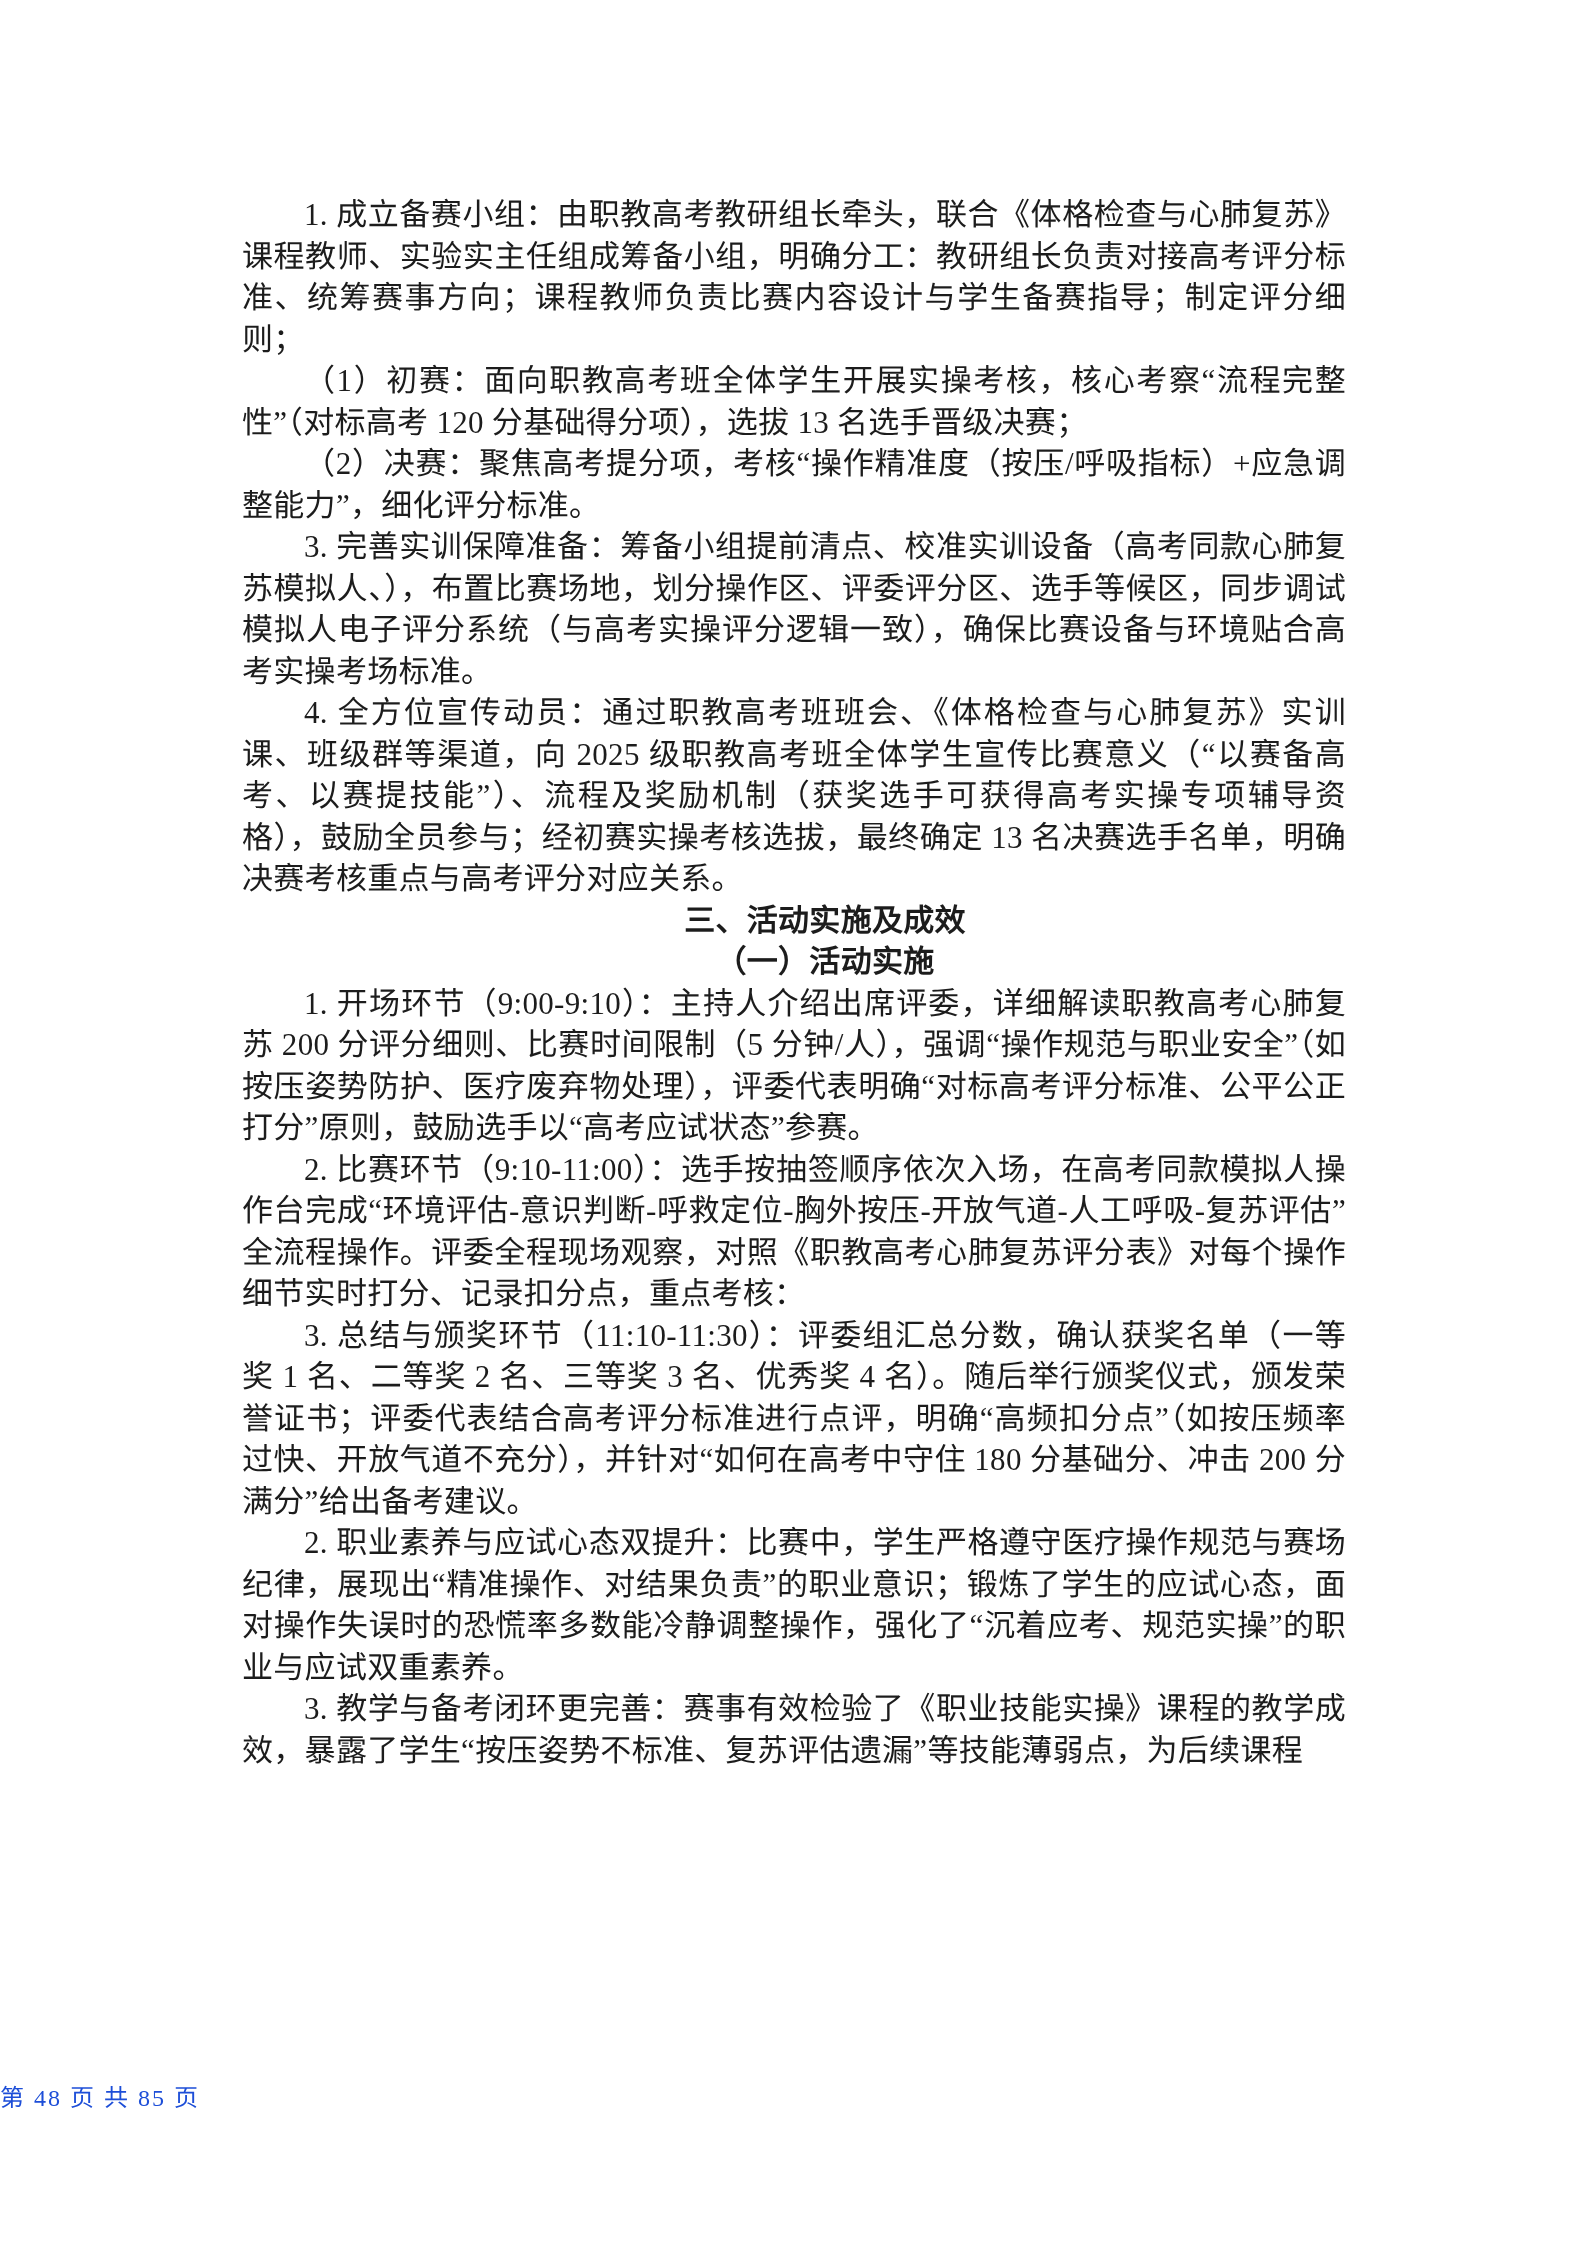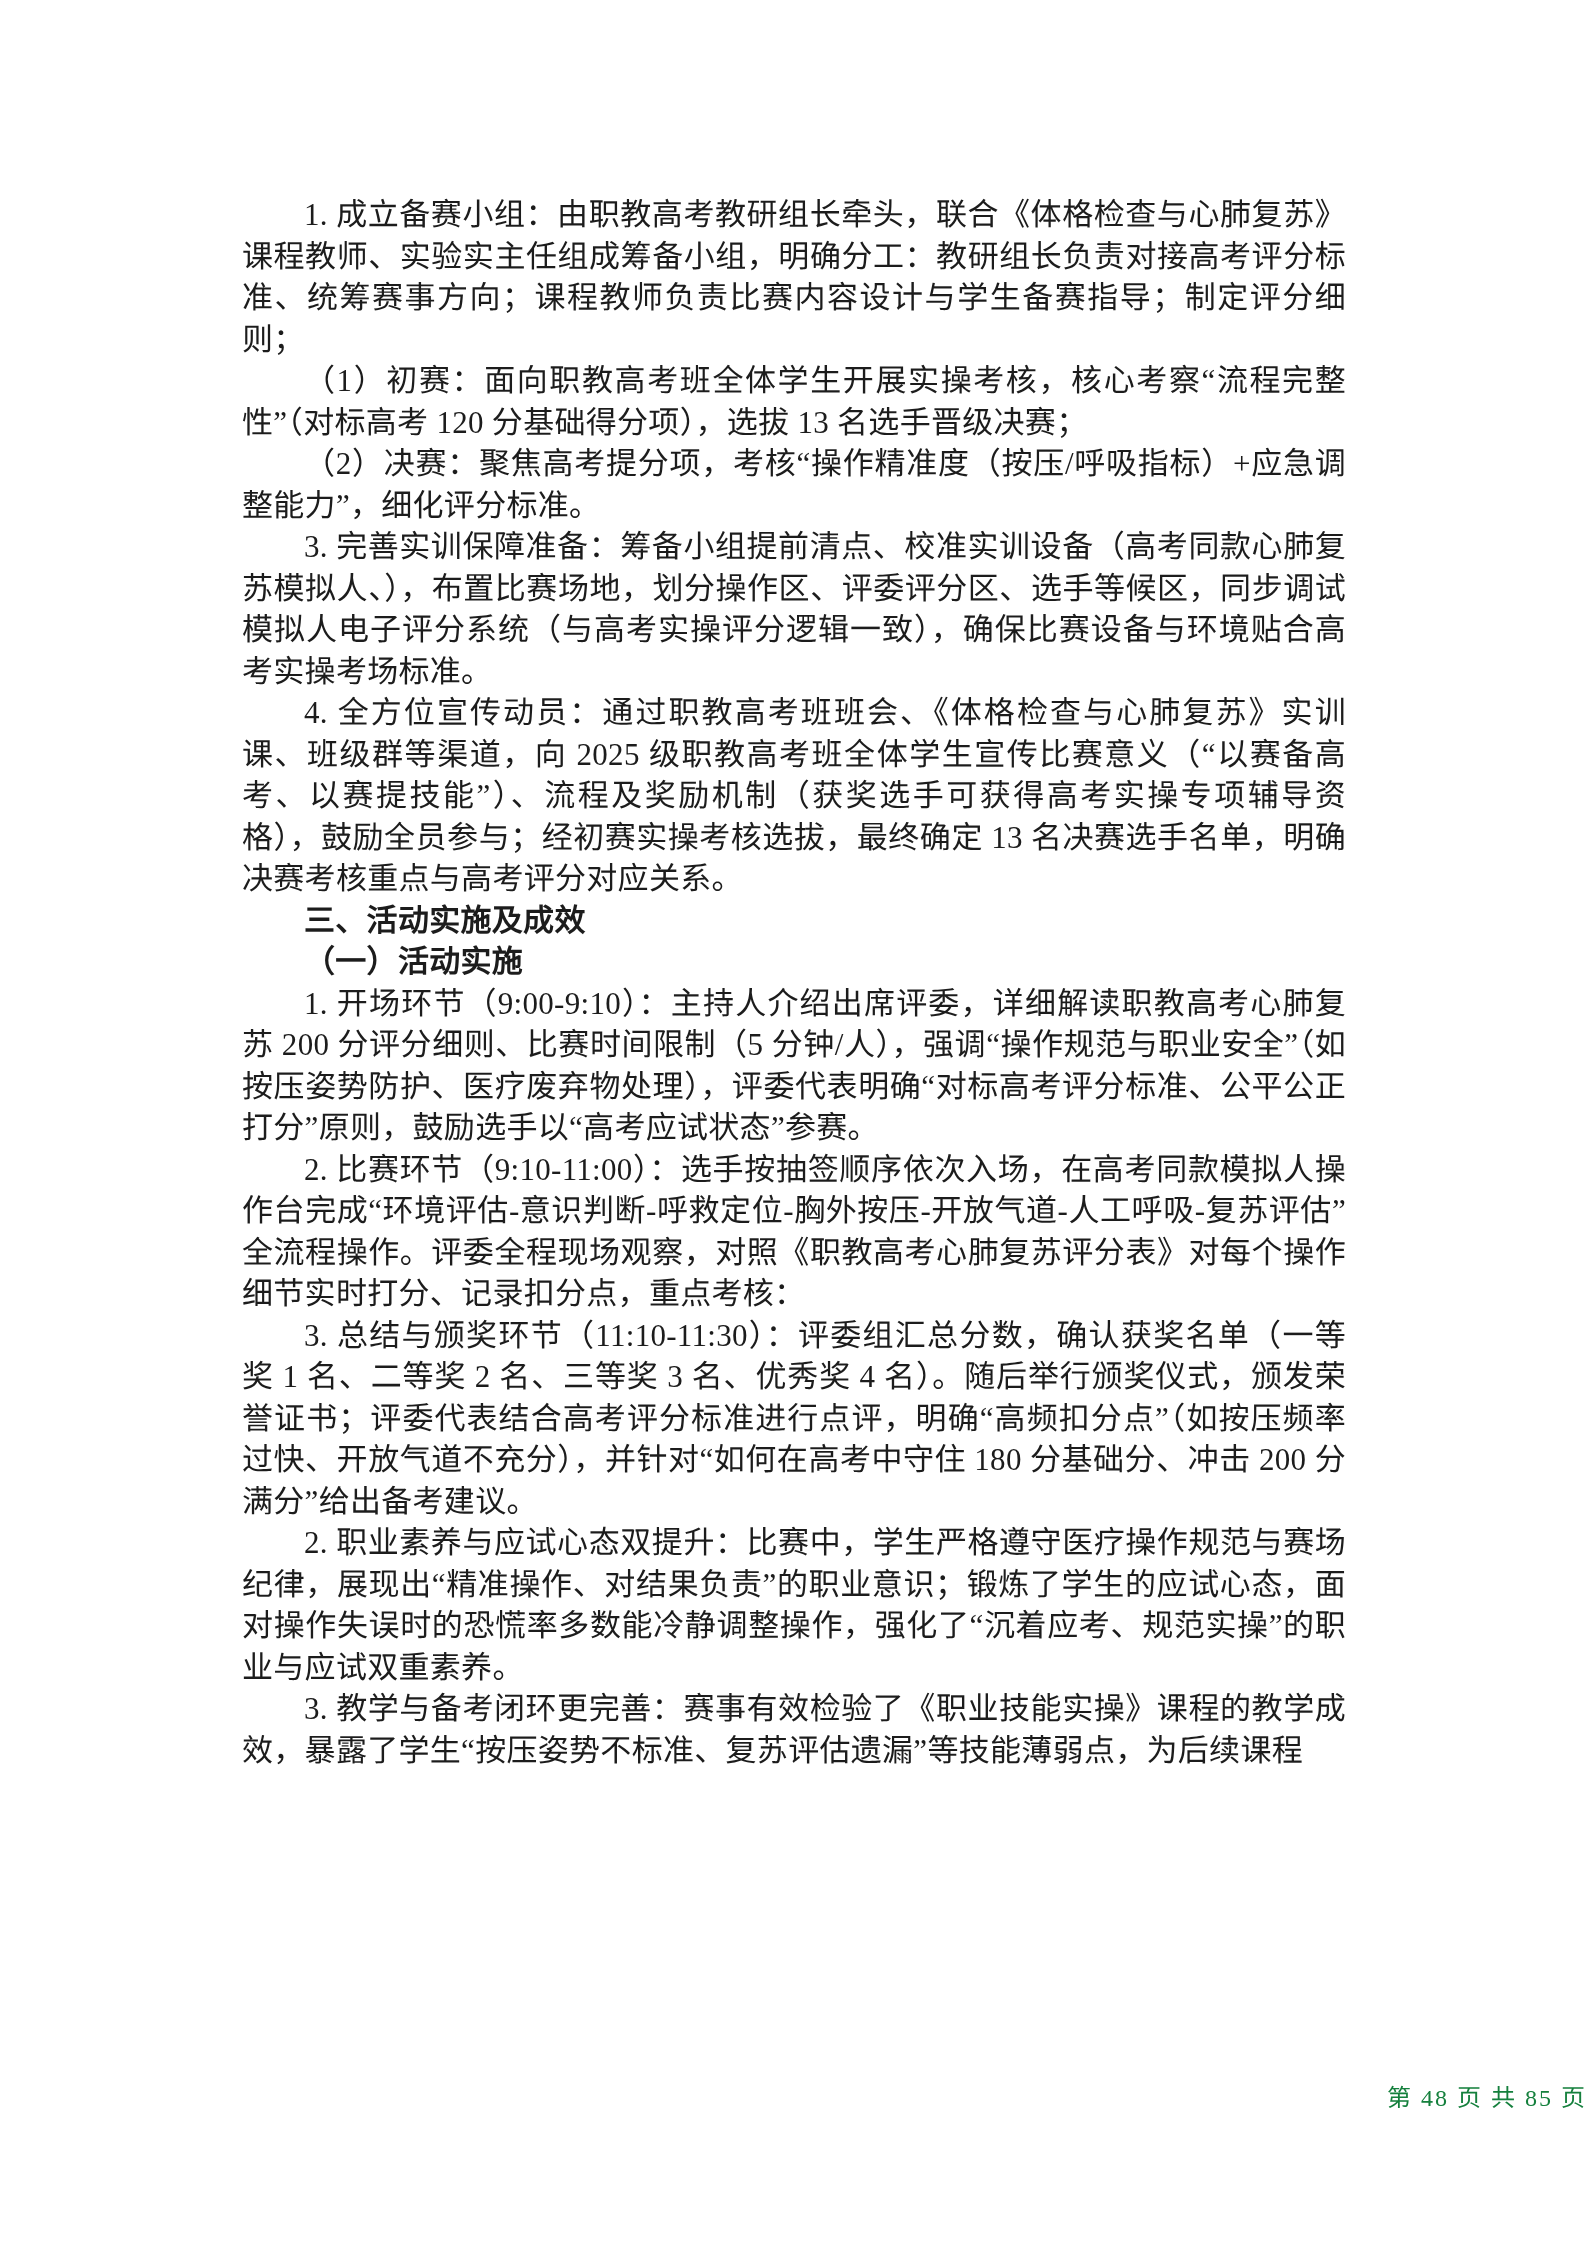--- a/index.html
+++ b/index.html
@@ -27,32 +27,32 @@
     padding: 0;
     font-size: 31px;
     line-height: 41.5px;
     text-align: justify;
     text-indent: 2em;
     letter-spacing: 0.3px;
   }
   .content p.h1,
   .content p.h2 {
     font-weight: bold;
-    text-align: left;
+    text-align: center;
   }
   .footer {
     position: absolute;
     left: 0;
     top: 2083px;
     width: 100%;
-    text-align: right;
+    text-align: left;
     font-size: 24px;
     line-height: 30px;
     letter-spacing: 2px;
-    color: #15803d;
+    color: #1d4ed8;
   }
 </style>
 </head>
 <body>
 
 <div class="page">
   <div class="content">
     <p class="body">1. 成立备赛小组：由职教高考教研组长牵头，联合《体格检查与心肺复苏》课程教师、实验实主任组成筹备小组，明确分工：教研组长负责对接高考评分标准、统筹赛事方向；课程教师负责比赛内容设计与学生备赛指导；制定评分细则；</p>
     <p class="body">（1）初赛：面向职教高考班全体学生开展实操考核，核心考察“流程完整性”（对标高考 120 分基础得分项），选拔 13 名选手晋级决赛；</p>
     <p class="body">（2）决赛：聚焦高考提分项，考核“操作精准度（按压/呼吸指标）+应急调整能力”，细化评分标准。</p>

